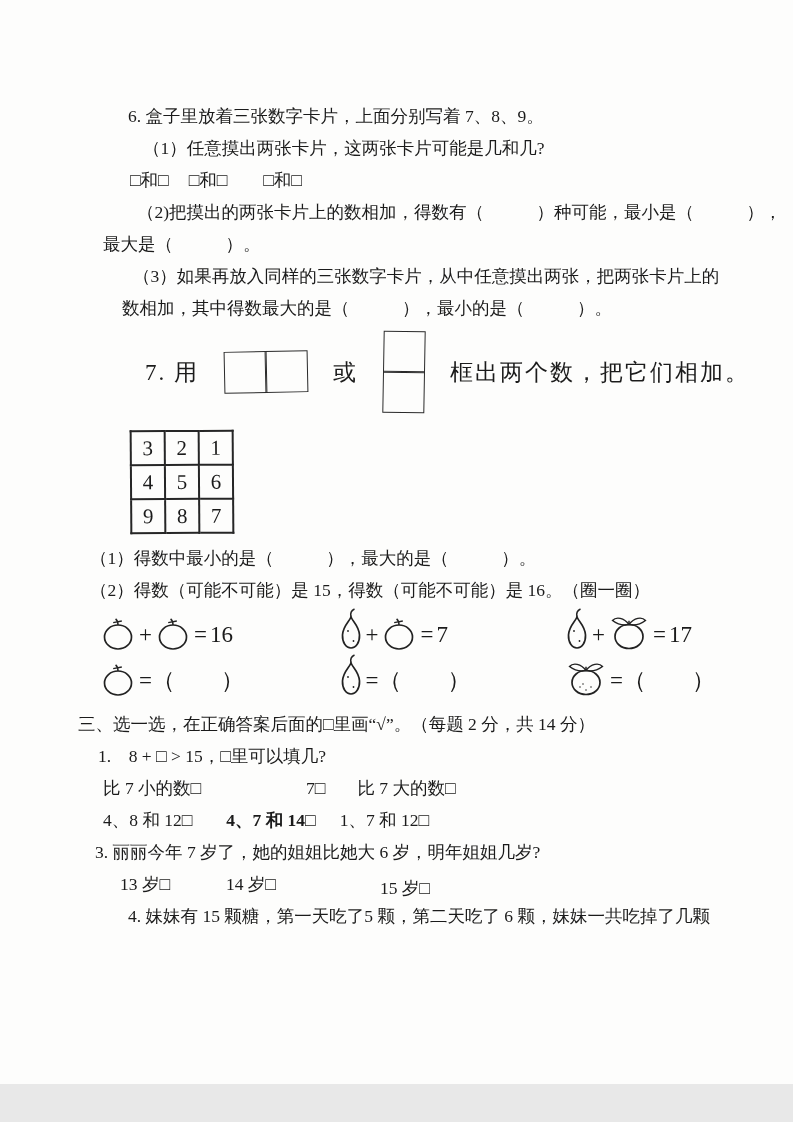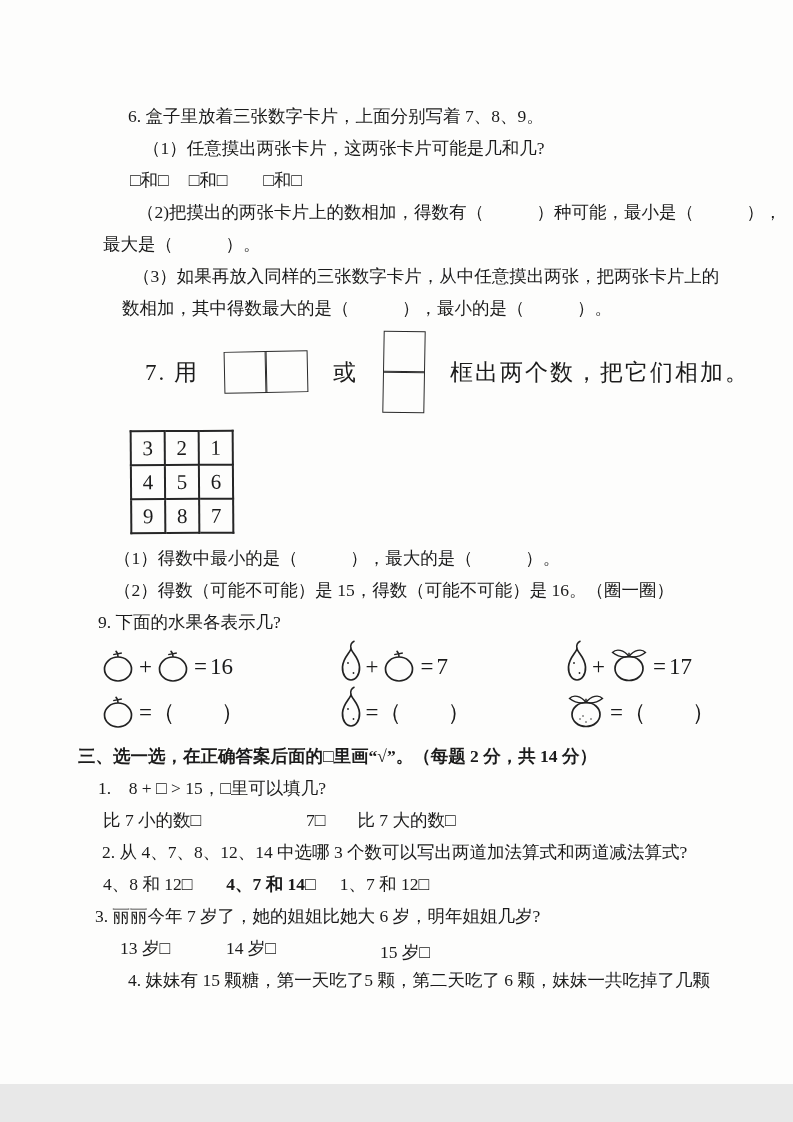--- a/index.html
+++ b/index.html
@@ -9,25 +9,25 @@
     background:#fdfdfc;
     box-sizing:border-box;
     padding:100px 36px 0 78px;
     font-family:"Liberation Serif","DejaVu Serif",serif;
     font-size:17.5px;
     color:#1b1b1b;
     overflow:hidden;
   }
   .ln{height:32px;display:flex;align-items:center;white-space:pre;}
   .ml0{margin-left:0}.ml20{margin-left:20px}.ml24{margin-left:24px}
-  .ml25{margin-left:25px}.ml32{margin-left:36px}.ml35{margin-left:17px}
+  .ml25{margin-left:25px}.ml32{margin-left:12px}.ml35{margin-left:17px}
   .ml42{margin-left:42px}.ml44{margin-left:44px}.ml50{margin-left:50px}
   .ml52{margin-left:52px}.ml55{margin-left:55px}.ml59{margin-left:59px}
   .ml65{margin-left:65px}.ml67{margin-left:67px}
-  .bold{font-weight:700;}
+  .bold{font-weight:400;}
 
   
   .q7row{height:92px;display:flex;align-items:center;gap:22px;margin-top:2px;}
   .script{font-size:23px;letter-spacing:2px;}
   .hbox{display:flex;width:84px;height:42px;transform:rotate(-1.2deg);margin:0 3px;}
   .hbox .cell{flex:1;border:1.9px solid #2a2a2a;}
   .hbox .cell + .cell{margin-left:-1.9px;}
   .vbox{display:flex;flex-direction:column;width:42px;height:82px;transform:rotate(1deg);margin:0 3px;}
   .vbox .cell{flex:1;border:1.9px solid #2a2a2a;}
   .vbox .cell + .cell{margin-top:-1.9px;}
@@ -103,21 +103,20 @@
       <td>9</td>
       <td>8</td>
       <td>7</td>
     </tr>
   </tbody>
     </table>
 
   <div class="ln ml32" style="margin-top:8px">（1）得数中最小的是（　　　），最大的是（　　　）。</div>
   <div class="ln ml32">（2）得数（可能不可能）是 15，得数（可能不可能）是 16。（圈一圈）</div>
 
-  <div class="ln ml20">9. 下面的水果各表示几?</div>
 
   <div class="fruits">
 
     <div class="fcol">
       <div class="feq">
         <svg class="fsvg" width="36" height="32" viewBox="0 0 36 32">
             <ellipse cx="18" cy="19" rx="13.5" ry="12" fill="none" stroke="#222" stroke-width="1.7"></ellipse>
             <path d="M18 7 C18 4 17.2 2.2 15.6 0.9" fill="none" stroke="#222" stroke-width="1.5"></path>
             <path d="M13.2 4.6 L21.8 3" fill="none" stroke="#222" stroke-width="1.4"></path>
           </svg>
@@ -205,21 +204,20 @@
 
   <div class="ln ml0 bold mt-sec3">三、选一选，在正确答案后面的□里画“√”。（每题 2 分，共 14 分）</div>
 
   <div class="ln ml20">1.　8 + □ &gt; 15，□里可以填几?</div>
   <div class="ln ml25">
     <span>比 7 小的数□</span>
     <span class="g1a">7□</span>
     <span class="g1b">比 7 大的数□</span>
   </div>
 
-  <div class="ln ml24">2. 从 4、7、8、12、14 中选哪 3 个数可以写出两道加法算式和两道减法算式?</div>
   <div class="ln ml25">
     <span>4、8 和 12□</span>
     <span class="g2a">4、7 和 14□</span>
     <span class="g2b">1、7 和 12□</span>
   </div>
 
   <div class="ln ml35">3. 丽丽今年 7 岁了，她的姐姐比她大 6 岁，明年姐姐几岁?</div>
   <div class="ln ml42">
     <span>13 岁□</span>
     <span class="g3a">14 岁□</span>

